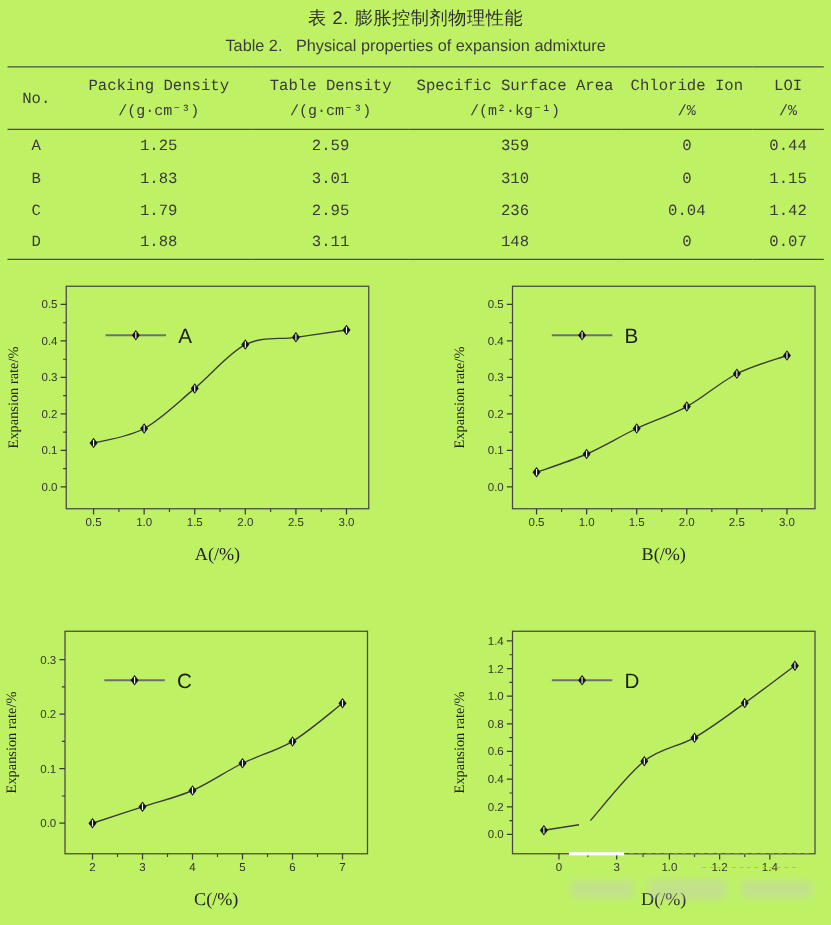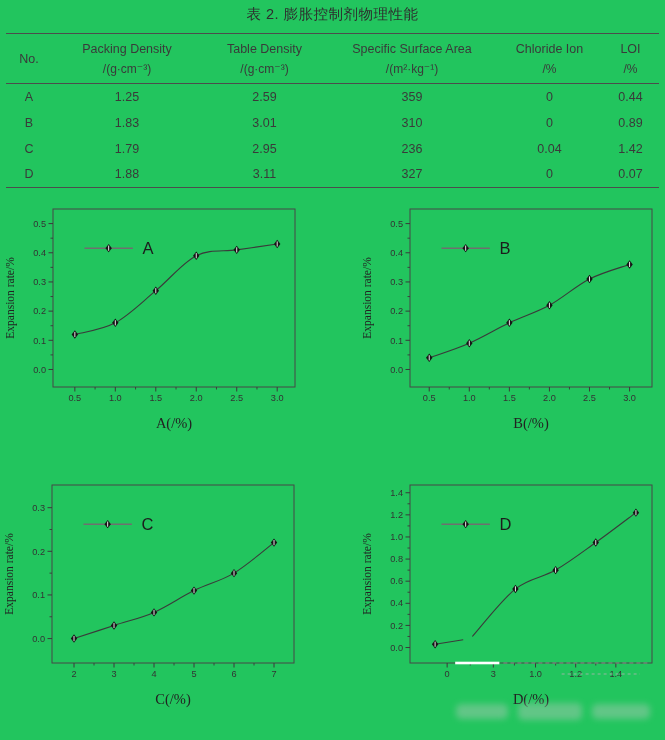--- a/index.html
+++ b/index.html
@@ -1,32 +1,32 @@
 <!DOCTYPE html>
 <html><head>
 <meta charset="utf-8">
 <style>
   * { margin:0; padding:0; box-sizing:border-box; }
   html,body { background:#ffffff; }
   body { font-family:"Liberation Sans","DejaVu Sans",sans-serif; color:#3d3d3d; }
   .page {
-    position:relative; width:665px; height:740px; background:#22c55e;
+    position:relative; width:665px; height:740px; background:#bef264;
     overflow:hidden; outline:1px solid #ededed;
   }
   .title-zh {
     padding-top:5px; text-align:center; font-size:14.5px; color:#2e2e2e;
     letter-spacing:0.5px;
   }
   .title-en {
     margin-top:5px; text-align:center; font-size:13px; color:#3c3c3c;
     white-space:pre;
   }
   table.props {
     width:653px; margin:9px auto 0; border-collapse:collapse;
-    font-size:12.5px; color:#3d3d3d;
+    font-size:12.5px; color:#3d3d3d;font-family:Liberation Mono, monospace;
   }
   table.props thead { border-top:1.4px solid #4c4c4c; border-bottom:1px solid #4c4c4c; }
   table.props tbody { border-bottom:1.4px solid #4c4c4c; }
   table.props th {
     font-weight:normal; text-align:center; vertical-align:middle;
     padding:5px 0 4px; line-height:20px; color:#3a3a3a;
   }
   table.props th .unit { font-size:12px; }
   table.props td { height:26px; text-align:center; color:#3a3a3a; }
   .charts { position:relative; margin-top:13px; width:665px; }
@@ -46,20 +46,21 @@
   .blob.b1 { width:52px; height:15px; }
   .blob.b2 { width:64px; height:17px; }
   .blob.b3 { width:58px; height:15px; }
 </style>
 </head>
 <body>
 
 <div class="page">
 
   <div class="title-zh">表 2. 膨胀控制剂物理性能</div>
+  <div class="title-en">Table 2.   Physical properties of expansion admixture</div>
 
   <table class="props">
     <colgroup>
       <col style="width:46px">
         <col style="width:150px">
         <col style="width:125px">
       <col style="width:170px">
         <col style="width:105px">
         <col style="width:57px">
     </colgroup>
@@ -98,35 +99,35 @@
         <td>359</td>
         <td>0</td>
         <td>0.44</td>
       </tr>
       <tr>
         <td>B</td>
         <td>1.83</td>
         <td>3.01</td>
         <td>310</td>
         <td>0</td>
-        <td>0.89</td>
+        <td>1.15</td>
       </tr>
       <tr>
         <td>C</td>
         <td>1.79</td>
         <td>2.95</td>
         <td>236</td>
         <td>0.04</td>
         <td>1.42</td>
       </tr>
       <tr>
         <td>D</td>
         <td>1.88</td>
         <td>3.11</td>
-        <td>327</td>
+        <td>148</td>
         <td>0</td>
         <td>0.07</td>
       </tr>
     </tbody>
   </table>
 
   <div class="charts">
     <div class="chart-cell" id="cellA">
       <svg width="320" height="240" viewBox="0 0 320 240">
           <rect x="52" y="8" width="242" height="178" fill="none" stroke="#474747" stroke-width="1"></rect>

